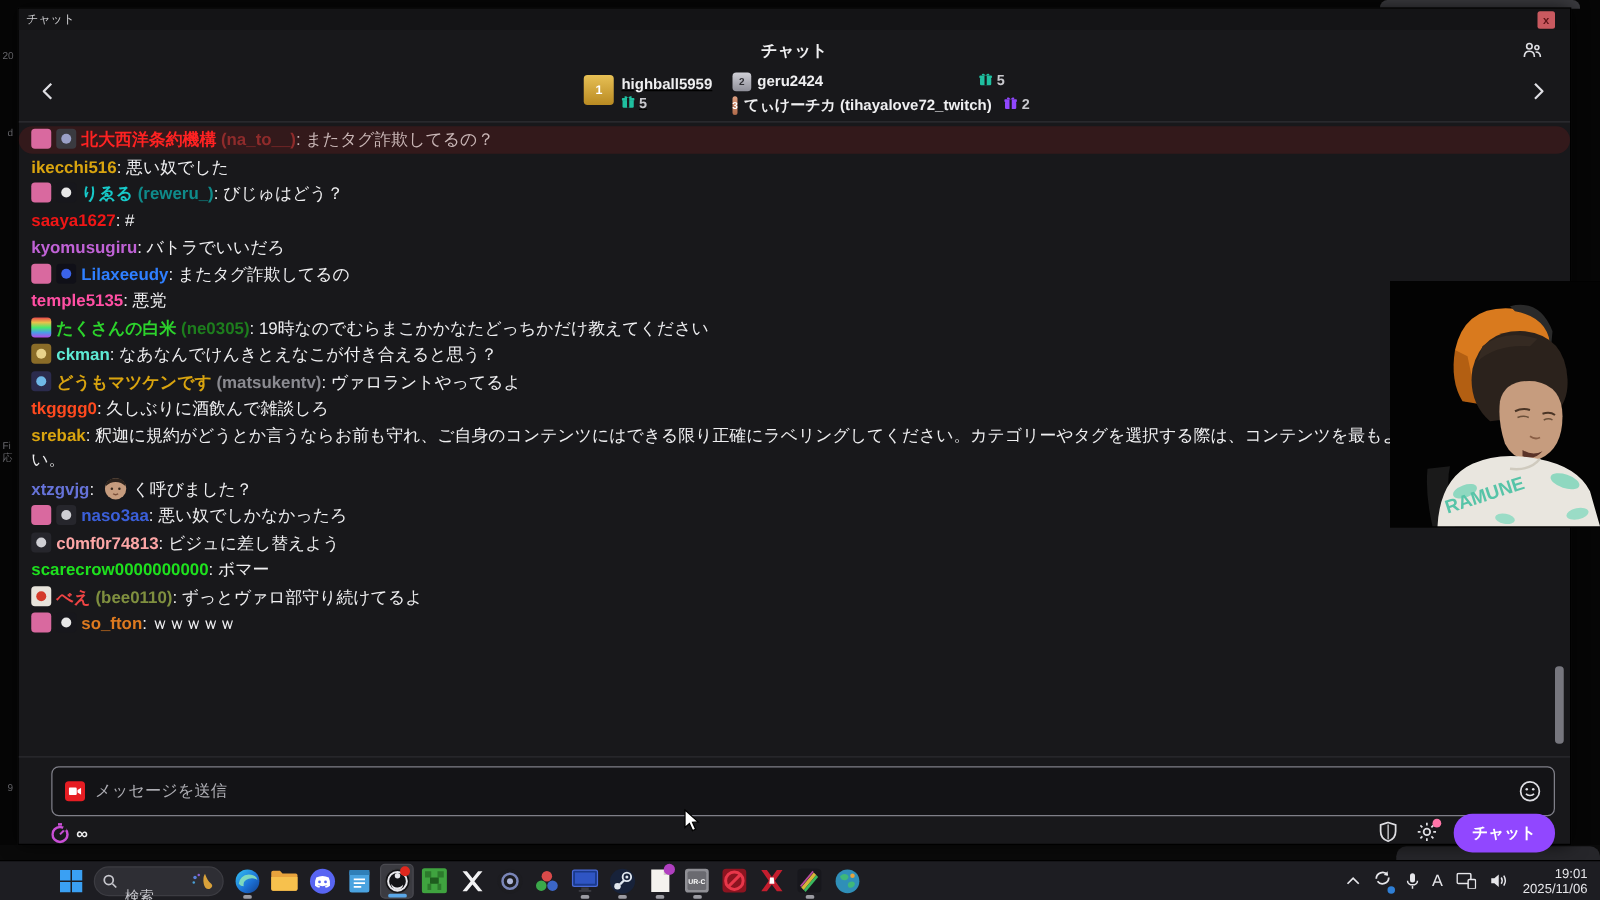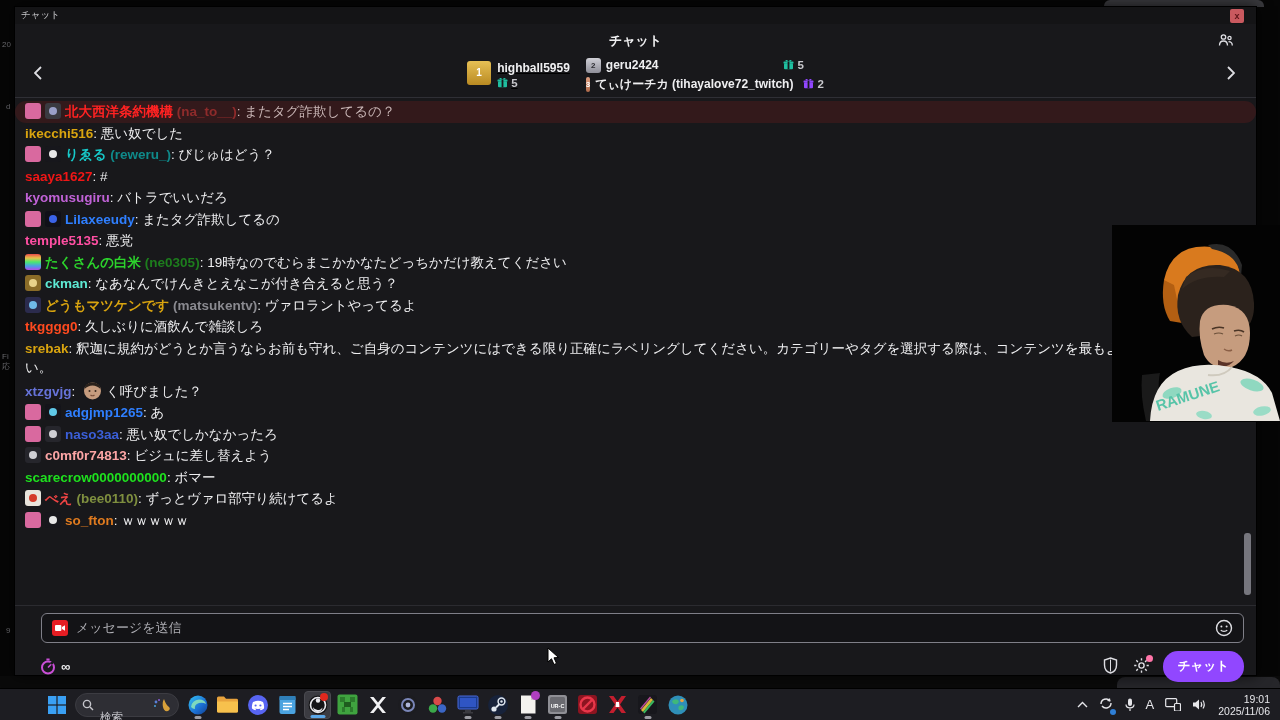--- a/index.html
+++ b/index.html
@@ -60,21 +60,21 @@
   .badge .dot { position:absolute; left:4px; top:4px; width:8px; height:8px; border-radius:50%; }
   .uname { font-weight:bold; }
   .alias { font-weight:bold; }
   .emote { display:inline-block; width:21px; height:21px; vertical-align:-5px; margin:0 3px; }
 
   .scroll-thumb { position:absolute; right:5px; top:526px; width:7px; height:62px;
     background:#76767e; border-radius:3px; }
 
   
   .composer-divider { position:absolute; top:598px; left:0; right:0; height:1px; background:#2b2b30; }
-  .composer { position:absolute; top:606px; left:26px; right:12px; height:30px;
+  .composer { position:absolute; top:606px; left:26px; right:12px; height:40px;
     border:1px solid #7f7f88; border-radius:6px; background:#131316;
     display:flex; align-items:center; padding:0 10px; gap:8px; }
   .cam-badge { width:16px; height:16px; background:#e61d23; border-radius:3px;
     display:flex; align-items:center; justify-content:center; }
   .composer .ph { color:#aeaeb4; font-size:13px; flex:1; }
   .emoji-btn { width:18px; height:18px; }
 
   .footer-row { position:absolute; top:646px; left:26px; right:12px; height:26px;
     display:flex; align-items:center; }
   .streak { display:flex; align-items:center; gap:5px; color:#efeff1; font-size:13px; font-weight:bold; }
@@ -233,21 +233,20 @@
         <div class="msg"><span class="badge" style="background: rgb(43, 43, 77);"><span class="dot" style="background: rgb(111, 184, 232);"></span></span><span class="uname" style="color: rgb(217, 164, 15);">どうもマツケンです</span><span class="alias" style="color: rgb(138, 138, 144);"> (matsukentv)</span><span>: </span><span>ヴァロラントやってるよ</span></div>
         <div class="msg"><span class="uname" style="color: rgb(255, 74, 31);">tkgggg0</span><span>: </span><span>久しぶりに酒飲んで雑談しろ</span></div>
         <div class="msg"><span class="uname" style="color: rgb(217, 164, 15);">srebak</span><span>: </span><span>釈迦に規約がどうとか言うならお前も守れ、ご自身のコンテンツにはできる限り正確にラベリングしてください。カテゴリーやタグを選択する際は、コンテンツを最もよく表してしてください。</span></div>
         <div class="msg"><span class="uname" style="color: rgb(102, 115, 217);">xtzgvjg</span><span>: </span><span class="emote"><svg width="21" height="21" viewBox="0 0 21 21">
               <circle cx="10.5" cy="11" r="8.5" fill="#c69c7e"></circle>
               <path d="M2.5 9 Q3 2.5 10.5 2.5 Q18 2.5 18.5 9 Q15 5.5 10.5 5.5 Q6 5.5 2.5 9 Z" fill="#2b221c"></path>
               <circle cx="7.5" cy="11" r="1" fill="#3a2a1e"></circle>
               <circle cx="13.5" cy="11" r="1" fill="#3a2a1e"></circle>
               <path d="M8.5 15 Q10.5 16.5 12.5 15" stroke="#7a4f3a" stroke-width="1.2" fill="none"></path>
             </svg></span><span>く呼びました？</span></div>
-        <div class="msg"><span class="badge" style="background: rgb(217, 105, 159);"></span><span class="badge" style="background: rgb(20, 20, 26);"><span class="dot" style="background: rgb(95, 200, 232);"></span></span><span class="uname" style="color: rgb(47, 127, 255);">adgjmp1265</span><span>: </span><span>あ</span></div>
         <div class="msg"><span class="badge" style="background: rgb(217, 105, 159);"></span><span class="badge" style="background: rgb(38, 38, 44);"><span class="dot" style="background: rgb(207, 207, 212);"></span></span><span class="uname" style="color: rgb(59, 95, 217);">naso3aa</span><span>: </span><span>悪い奴でしかなかったろ</span></div>
         <div class="msg"><span class="badge" style="background: rgb(38, 38, 44);"><span class="dot" style="background: rgb(207, 207, 212);"></span></span><span class="uname" style="color: #fca5a5;">c0mf0r74813</span><span>: </span><span>ビジュに差し替えよう</span></div>
         <div class="msg"><span class="uname" style="color: rgb(30, 224, 30);">scarecrow0000000000</span><span>: </span><span>ボマー</span></div>
         <div class="msg"><span class="badge" style="background: rgb(232, 228, 220);"><span class="dot" style="background: rgb(212, 58, 42);"></span></span><span class="uname" style="color: #ef4444;">べえ</span><span class="alias" style="color: rgb(127, 143, 63);"> (bee0110)</span><span>: </span><span>ずっとヴァロ部守り続けてるよ</span></div>
         <div class="msg"><span class="badge" style="background: rgb(217, 105, 159);"></span><span class="badge" style="background: rgb(23, 23, 28);"><span class="dot" style="background: rgb(232, 232, 232);"></span></span><span class="uname" style="color: rgb(222, 122, 31);">so_fton</span><span>: </span><span>ｗｗｗｗｗ</span></div>
       </div>
 
     <div class="scroll-thumb"></div>
 
     <div class="composer-divider"></div>

